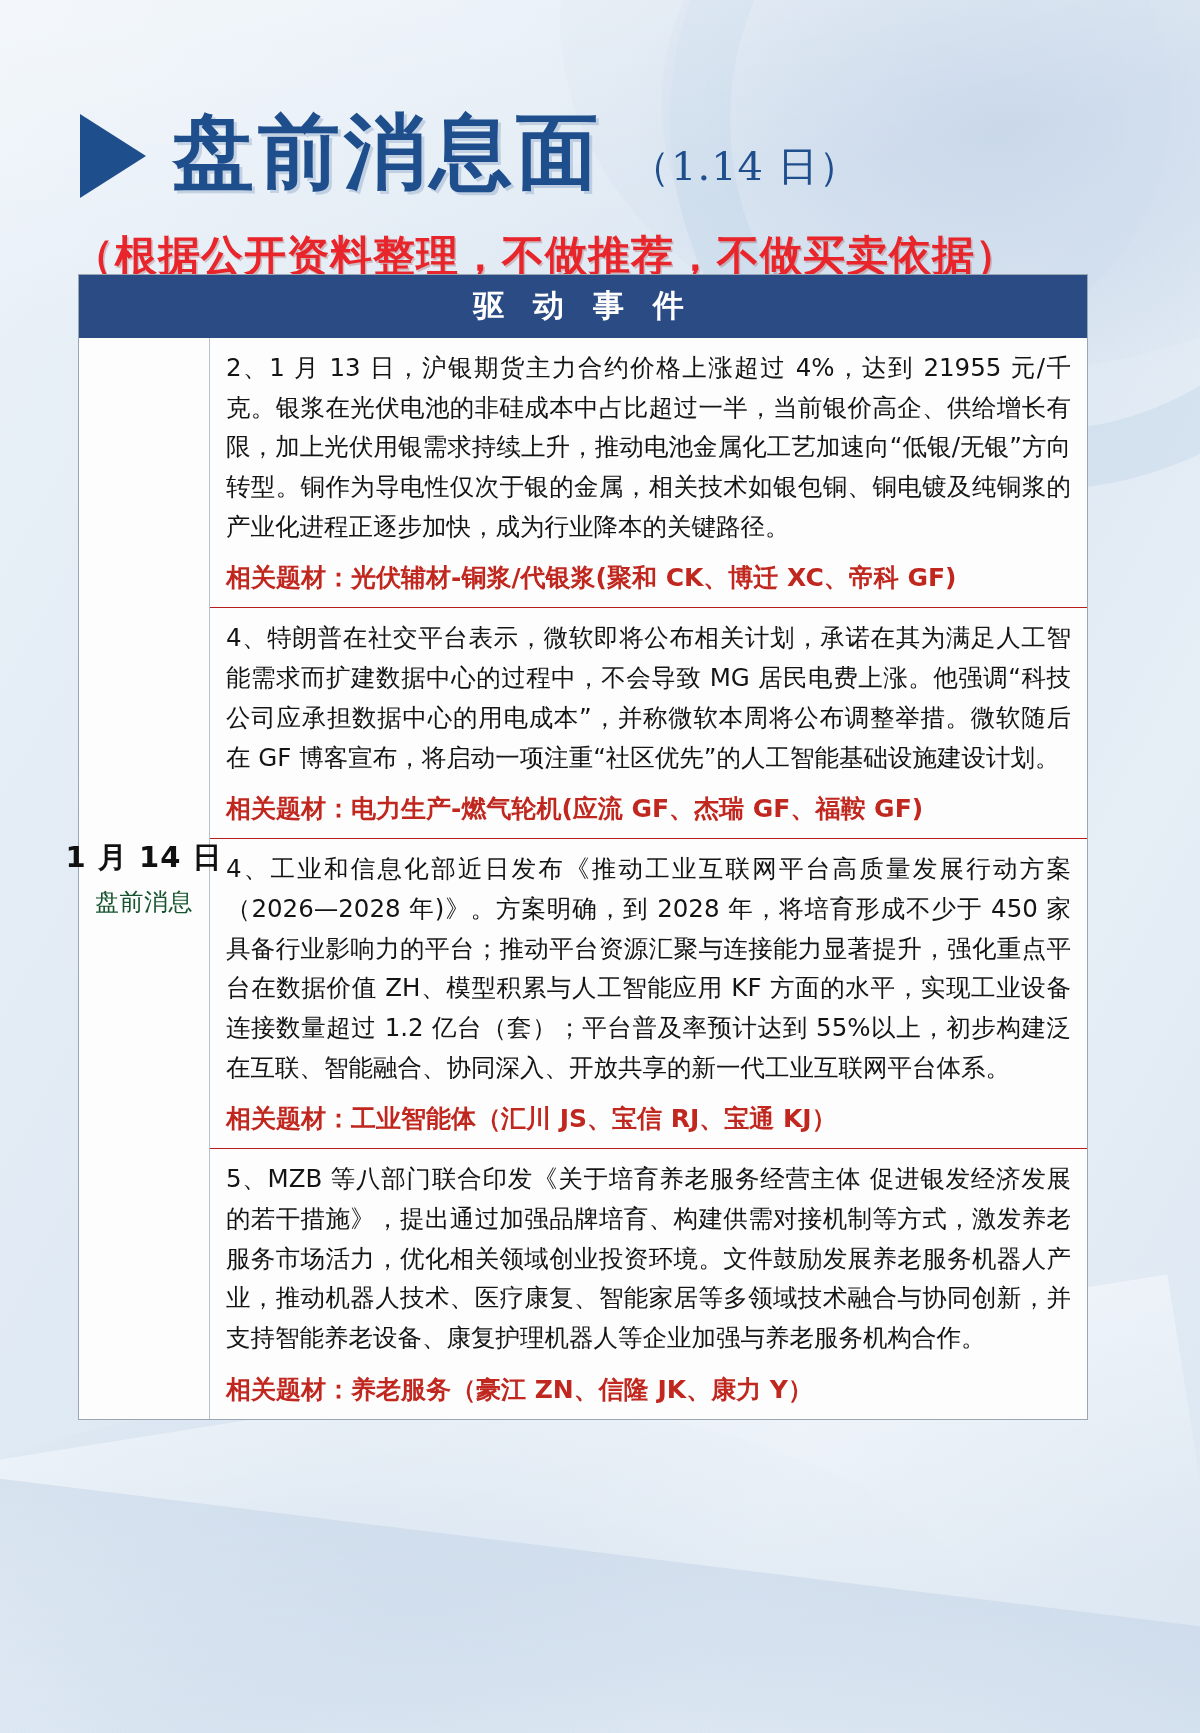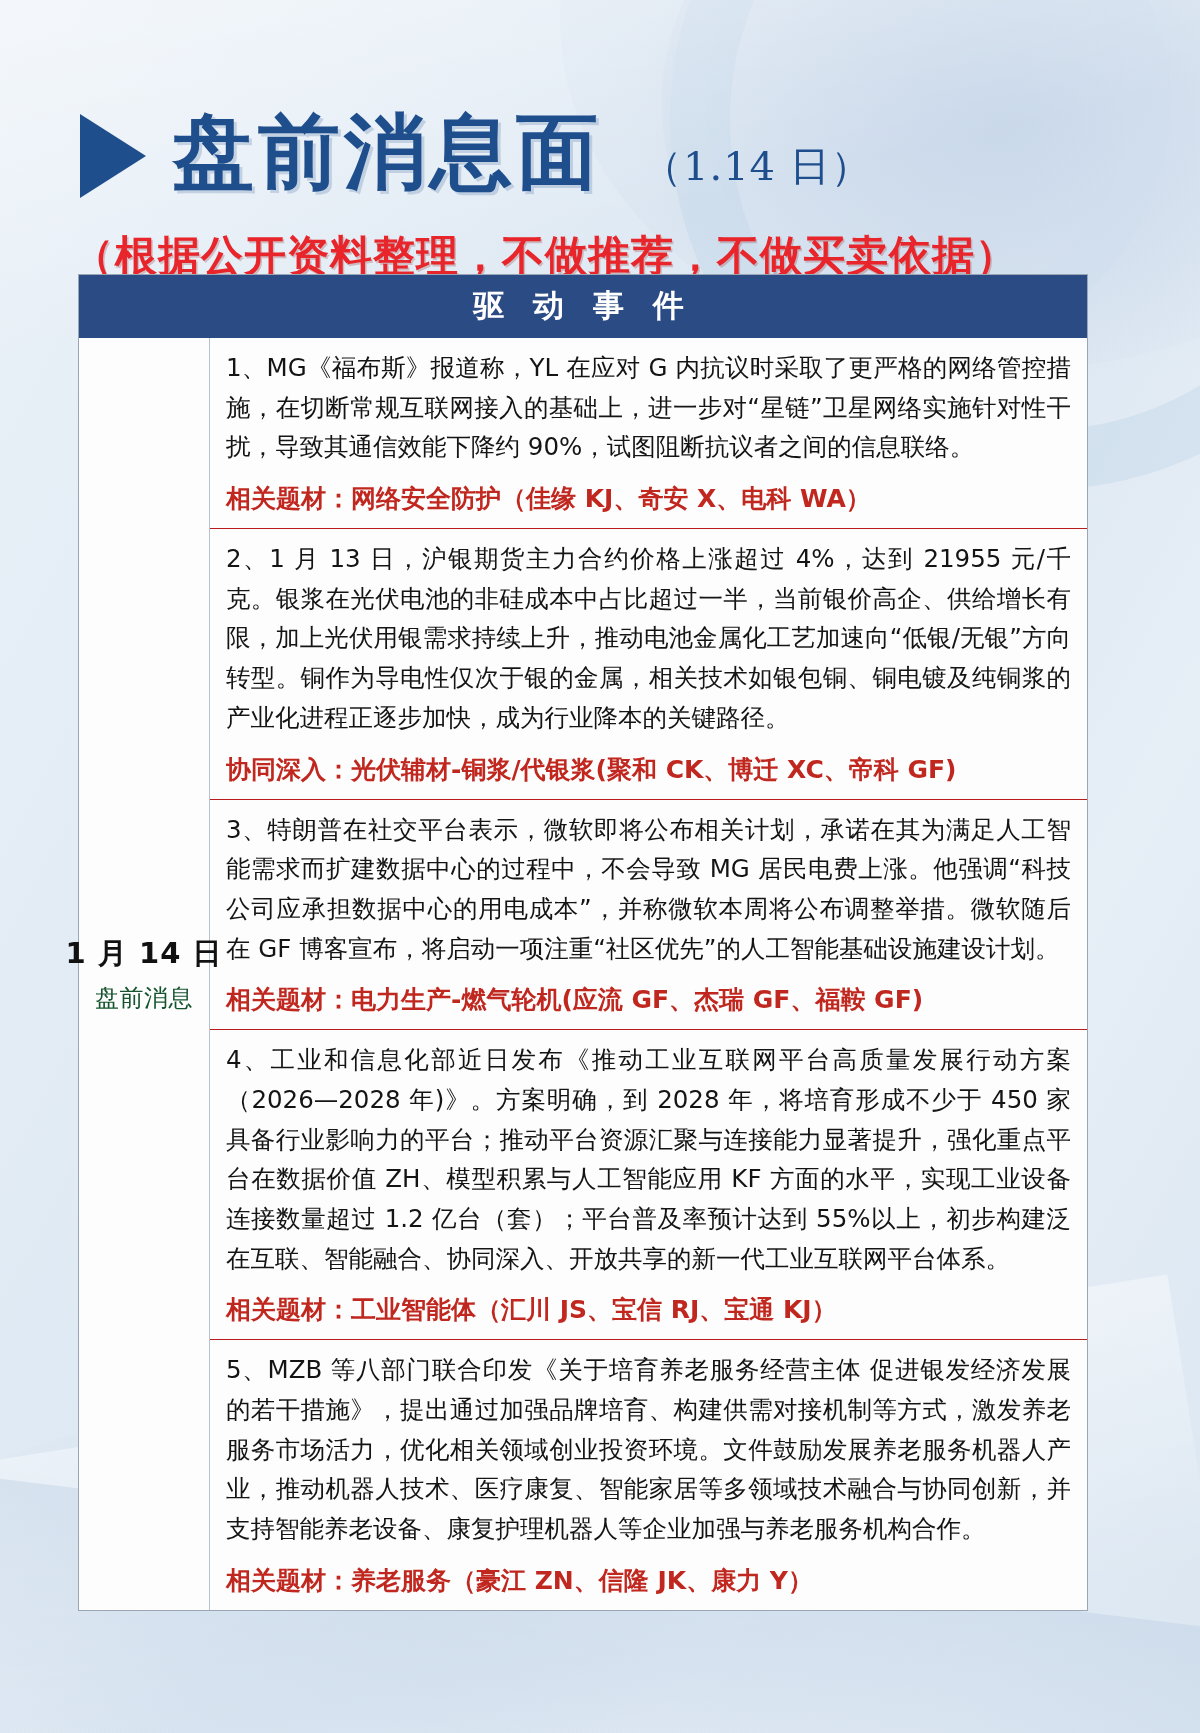--- a/index.html
+++ b/index.html
@@ -110,21 +110,21 @@
     font-size: 82px;
     letter-spacing: 4px;
     color: #1f4e8c;
     text-shadow: 3px 3px 0 rgba(120,150,185,.35);
     line-height: 1;
   }
   .title-date {
     font-family: "DejaVu Serif", "Liberation Serif", serif;
     font-size: 40px;
     color: #1f4e8c;
-    margin-left: 40px;
+    margin-left: 28px;
     letter-spacing: 1px;
     white-space: nowrap;
   }
 
   .disclaimer {
     position: absolute;
     left: 72px;
     top: 228px;
     font-family: "DejaVu Serif", "Liberation Serif", serif;
     font-weight: bold;
@@ -239,32 +239,28 @@
     <div class="table-head">驱 动 事 件</div>
     <div class="table-body">
 
       <div class="col-date">
         <div class="date-big">1 月 14 日</div>
         <div class="date-sub">盘前消息</div>
       </div>
 
       <div class="col-events">
 
-        <div class="event-block">
-          <div class="event-body">1、MG《福布斯》报道称，YL 在应对 G 内抗议时采取了更严格的网络管控措施，在切断常规互联网接入的基础上，进一步对“星链”卫星网络实施针对性干扰，导致其通信效能下降约 90%，试图阻断抗议者之间的信息联络。</div>
-          <div class="event-theme">相关题材：网络安全防护（佳缘 KJ、奇安 X、电科 WA）</div>
-        </div>
 
         <div class="event-block">
           <div class="event-body">2、1 月 13 日，沪银期货主力合约价格上涨超过 4%，达到 21955 元/千克。银浆在光伏电池的非硅成本中占比超过一半，当前银价高企、供给增长有限，加上光伏用银需求持续上升，推动电池金属化工艺加速向“低银/无银”方向转型。铜作为导电性仅次于银的金属，相关技术如银包铜、铜电镀及纯铜浆的产业化进程正逐步加快，成为行业降本的关键路径。</div>
-          <div class="event-theme">协同深入：光伏辅材-铜浆/代银浆(聚和 CK、博迁 XC、帝科 GF)</div>
-        </div>
-
-        <div class="event-block">
-          <div class="event-body">3、特朗普在社交平台表示，微软即将公布相关计划，承诺在其为满足人工智能需求而扩建数据中心的过程中，不会导致 MG 居民电费上涨。他强调“科技公司应承担数据中心的用电成本”，并称微软本周将公布调整举措。微软随后在 GF 博客宣布，将启动一项注重“社区优先”的人工智能基础设施建设计划。</div>
+          <div class="event-theme">相关题材：光伏辅材-铜浆/代银浆(聚和 CK、博迁 XC、帝科 GF)</div>
+        </div>
+
+        <div class="event-block">
+          <div class="event-body">4、特朗普在社交平台表示，微软即将公布相关计划，承诺在其为满足人工智能需求而扩建数据中心的过程中，不会导致 MG 居民电费上涨。他强调“科技公司应承担数据中心的用电成本”，并称微软本周将公布调整举措。微软随后在 GF 博客宣布，将启动一项注重“社区优先”的人工智能基础设施建设计划。</div>
           <div class="event-theme">相关题材：电力生产-燃气轮机(应流 GF、杰瑞 GF、福鞍 GF)</div>
         </div>
 
         <div class="event-block">
           <div class="event-body">4、工业和信息化部近日发布《推动工业互联网平台高质量发展行动方案（2026—2028 年)》。方案明确，到 2028 年，将培育形成不少于 450 家具备行业影响力的平台；推动平台资源汇聚与连接能力显著提升，强化重点平台在数据价值 ZH、模型积累与人工智能应用 KF 方面的水平，实现工业设备连接数量超过 1.2 亿台（套）；平台普及率预计达到 55%以上，初步构建泛在互联、智能融合、协同深入、开放共享的新一代工业互联网平台体系。</div>
           <div class="event-theme">相关题材：工业智能体（汇川 JS、宝信 RJ、宝通 KJ）</div>
         </div>
 
         <div class="event-block">
           <div class="event-body">5、MZB 等八部门联合印发《关于培育养老服务经营主体 促进银发经济发展的若干措施》，提出通过加强品牌培育、构建供需对接机制等方式，激发养老服务市场活力，优化相关领域创业投资环境。文件鼓励发展养老服务机器人产业，推动机器人技术、医疗康复、智能家居等多领域技术融合与协同创新，并支持智能养老设备、康复护理机器人等企业加强与养老服务机构合作。</div>

